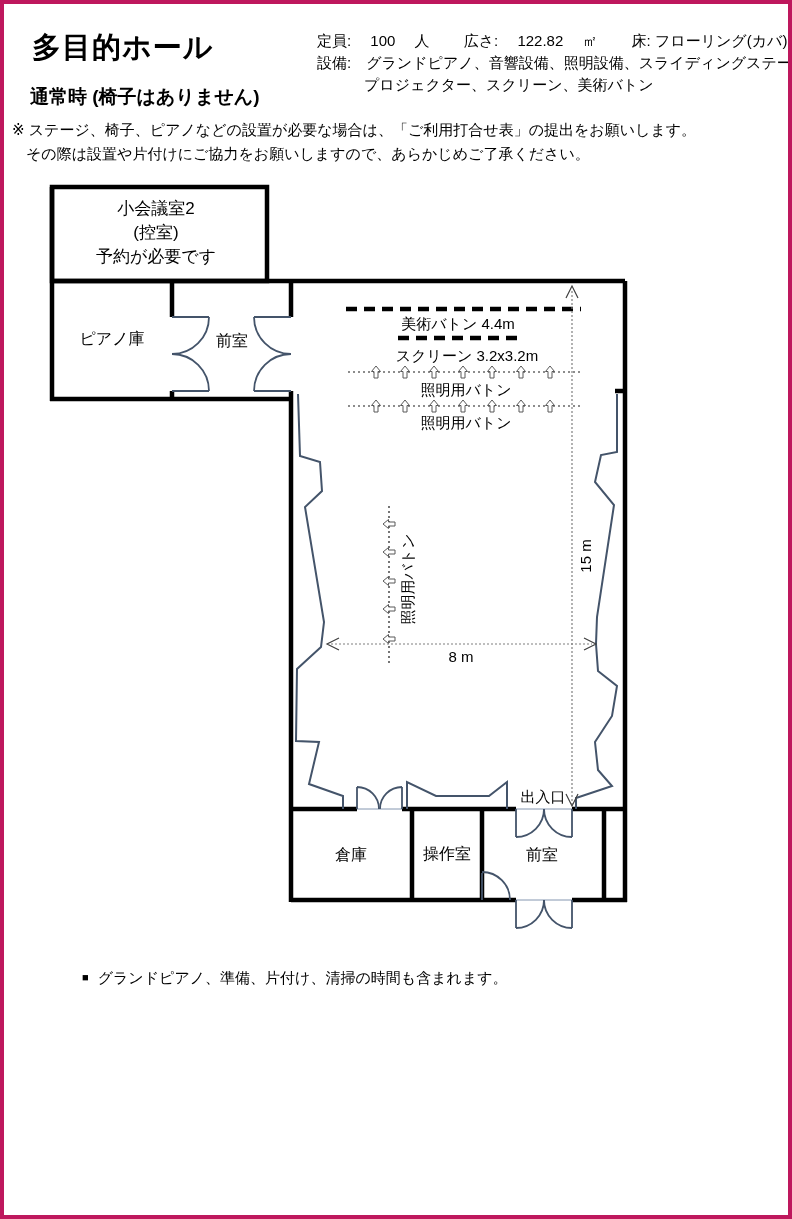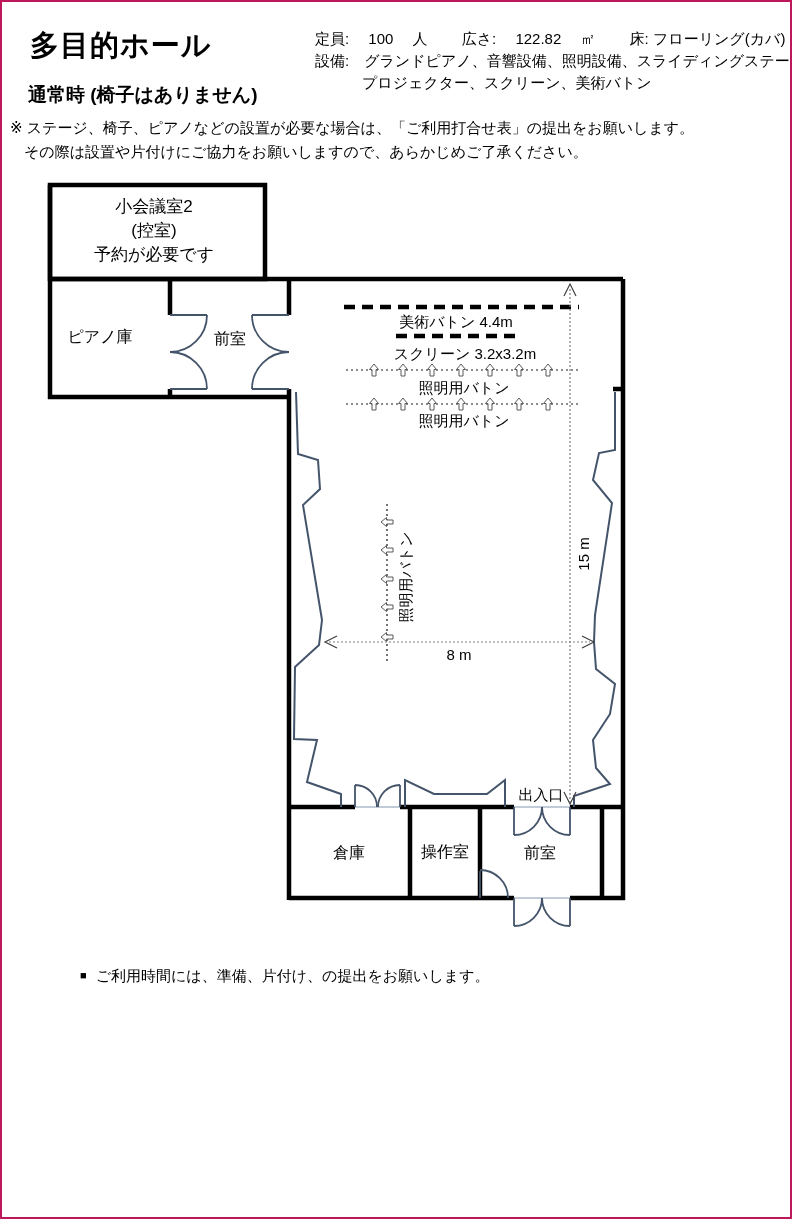--- a/index.html
+++ b/index.html
@@ -1,18 +1,18 @@
 <!DOCTYPE html>
 <html><head>
 <meta charset="utf-8">
 <style>
   html,body{margin:0;padding:0;background:#fff;}
   .page{
     position:relative; width:792px; height:1219px; background:#ffffff;
-    border:2px solid #be185d; box-sizing:border-box; overflow:hidden;
+    border:4px solid #be185d; box-sizing:border-box; overflow:hidden;
     font-family:"Liberation Sans","DejaVu Sans",sans-serif; color:#000;
   }
   .abs{position:absolute; white-space:nowrap;}
   .title{left:28px; top:24px; font-size:29px; font-weight:bold; letter-spacing:1px;}
   .subtitle{left:26px; top:80px; font-size:19px; font-weight:bold;}
   .info{font-size:15px; line-height:22px;}
   .info1{left:313px; top:26px;}
   .info2{left:313px; top:48px;}
   .info3{left:360px; top:70px;}
   .note{font-size:15px;}
@@ -138,32 +138,32 @@
       <path d="M335,634 L323,640 L335,646"></path>
       <path d="M580,634 L592,640 L580,646"></path>
     </g>
   </svg>
 
   <div class="mroom">
     <div>小会議室2</div>
     <div>(控室)</div>
     <div>予約が必要です</div>
   </div>
-  <div class="lbl room" style="left:98px; top:325px;">ピアノ庫</div>
+  <div class="lbl room" style="left:108px; top:325px;">ピアノ庫</div>
   <div class="lbl room" style="left:228px; top:327px;">前室</div>
   <div class="lbl room" style="left:347px; top:841px;">倉庫</div>
   <div class="lbl room" style="left:443px; top:840px;">操作室</div>
   <div class="lbl room" style="left:538px; top:841px;">前室</div>
 
   <div class="lbl" style="left:454px; top:311px;">美術バトン 4.4m</div>
   <div class="lbl" style="left:455px; top:343px;margin-left:8px;">スクリーン 3.2x3.2m</div>
   <div class="lbl" style="left:462px; top:377px;">照明用バトン</div>
   <div class="lbl" style="left:462px; top:410px;">照明用バトン</div>
   <div class="lbl vert" style="left:404px; top:575px;">照明用バトン</div>
   <div class="lbl vert" style="left:581px; top:552px;">15 m</div>
   <div class="lbl" style="left:457px; top:644px;text-align:right;">8 m</div>
   <div class="lbl" style="left:539px; top:784px;">出入口</div>
 
   <div class="abs footer">
-    <span class="sq">■</span><span>ご利用時間には、準備、片付け、の提出をお願いします。</span>
+    <span class="sq">■</span><span>グランドピアノ、準備、片付け、清掃の時間も含まれます。</span>
   </div>
 
 </div>
 
 </body></html>

